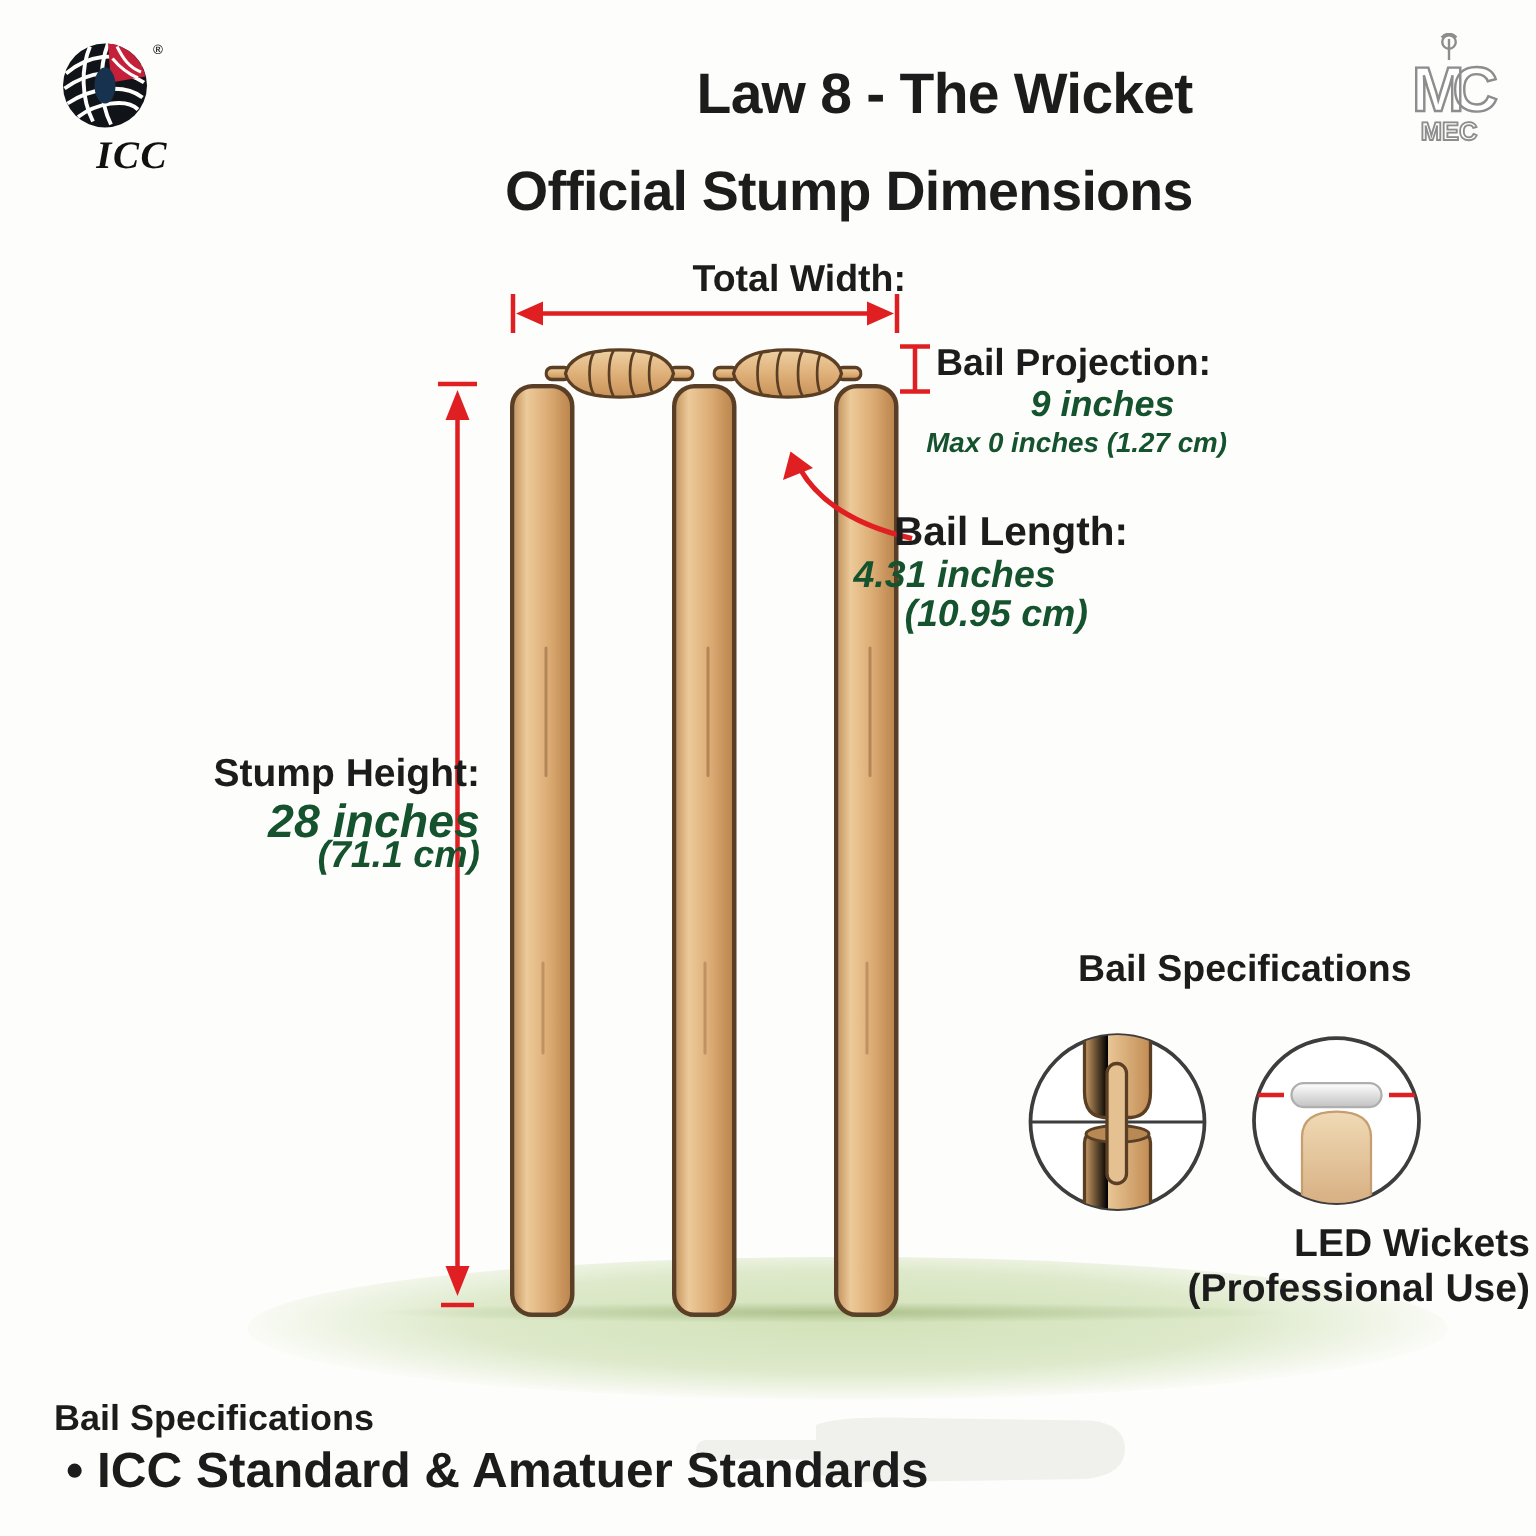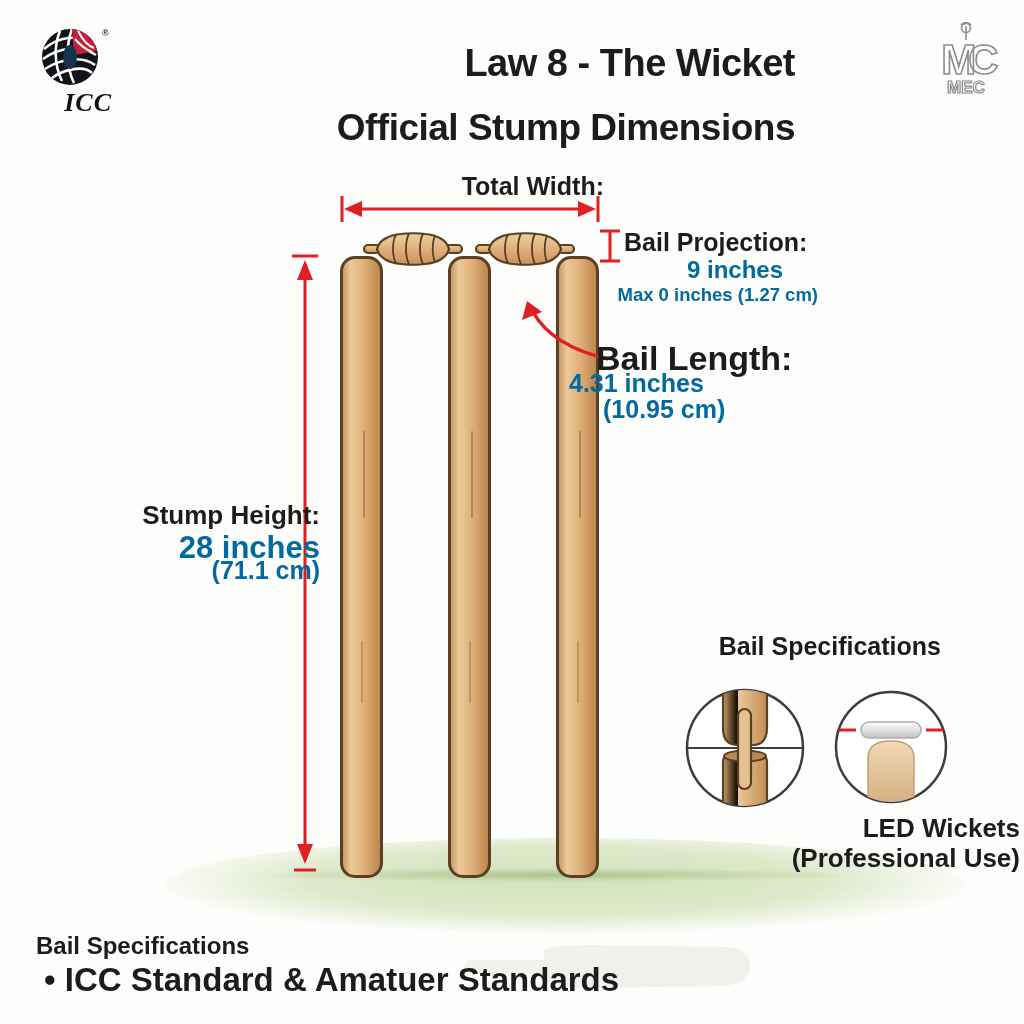--- a/index.html
+++ b/index.html
@@ -2,21 +2,21 @@
 <html><head>
 <meta charset="utf-8">
 <style>
   html,body{margin:0;padding:0;background:#ffffff;}
   #canvas{
     position:relative;width:1024px;height:1024px;background:#fdfdfb;
     overflow:hidden;font-family:"Liberation Sans",sans-serif;font-weight:bold;
   }
   .abs{position:absolute;}
   .blk{color:#1c1c1c;}
-  .red{color:#0369a1;}
+  .red{color:#14532d;font-style:italic;}
   .ctr{text-align:right;}
 
   
   .title1{left:180px;top:42px;width:615px;font-size:38px;letter-spacing:-.5px;}
   .title2{left:180px;top:107px;width:615px;font-size:37px;letter-spacing:-.5px;}
 
   
   .stump{
     position:absolute;top:256px;width:43px;height:622px;border-radius:15px;
     border:3px solid #5a3f26;box-sizing:border-box;
@@ -39,21 +39,21 @@
   .grass-shadow{
     left:245px;top:868px;width:620px;height:14px;border-radius:50%;
     background:radial-gradient(ellipse, rgba(148,172,110,.6) 0%, rgba(148,172,110,0) 70%);
   }
 
   
   .total-width-label{left:336px;top:172px;width:268px;font-size:25px;}
   .bail-proj-label{left:624px;top:228px;font-size:25px;text-align:center;}
   .bail-proj-value{left:623px;top:256px;width:160px;font-size:24px;}
   .bail-proj-note{left:608px;top:284px;width:210px;font-size:18.5px;}
-  .bail-len-label{left:596px;top:339px;font-size:34px;}
+  .bail-len-label{left:596px;top:339px;font-size:27px;}
   .bail-len-value{left:569px;top:369px;font-size:25px;}
   .bail-len-value2{left:603px;top:395px;font-size:25px;}
   .stump-h-label{left:140px;top:500px;width:180px;font-size:26px;}
   .stump-h-value{left:140px;top:530px;width:180px;font-size:31px;}
   .stump-h-value2{left:140px;top:556px;width:180px;font-size:25px;}
   .spec-heading{left:701px;top:632px;width:240px;font-size:25px;}
   .led-line1{left:730px;top:813px;width:290px;font-size:26px;}
   .led-line2{left:730px;top:843px;width:290px;font-size:26px;}
   .footer-heading{left:36px;top:932px;font-size:24px;}
   .footer-bullet{left:44px;top:961px;font-size:33px;}

